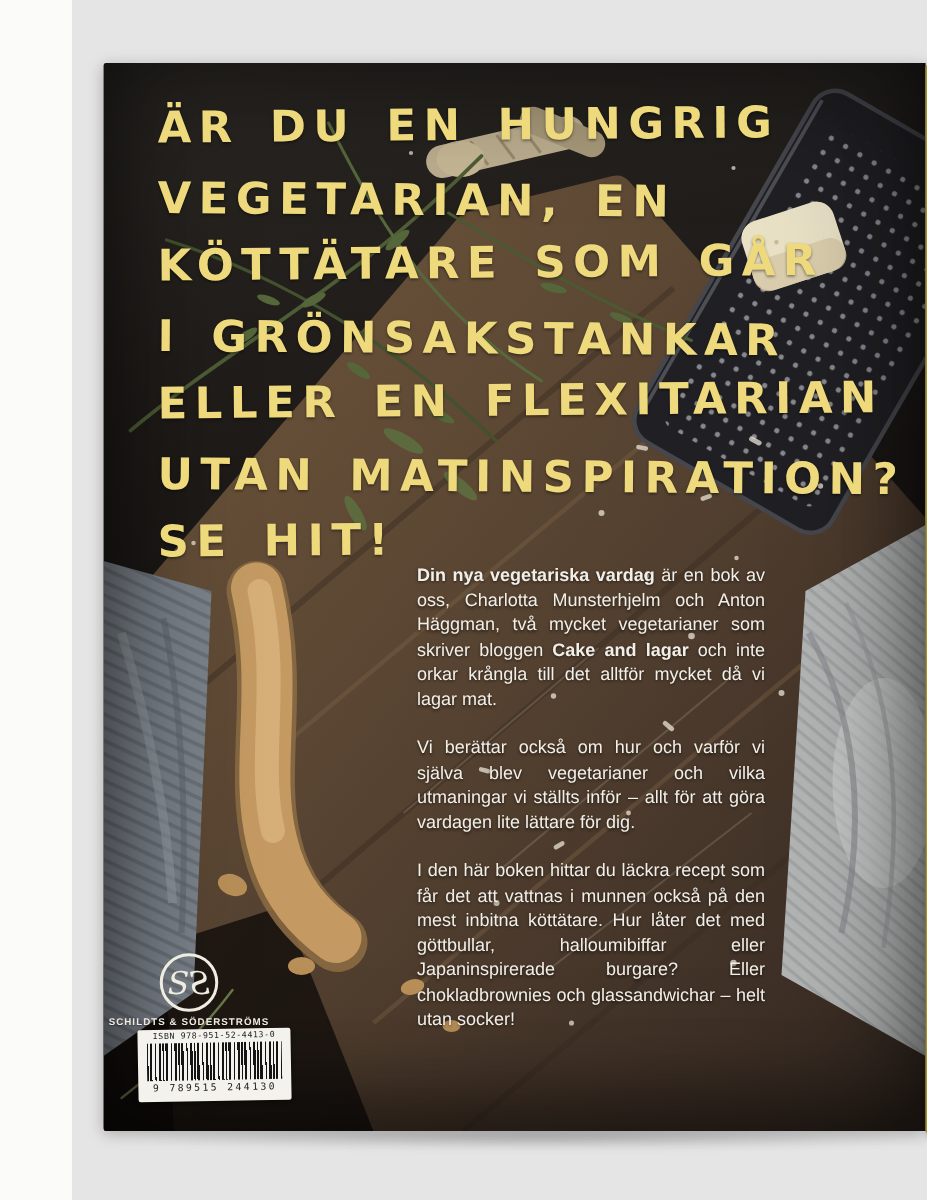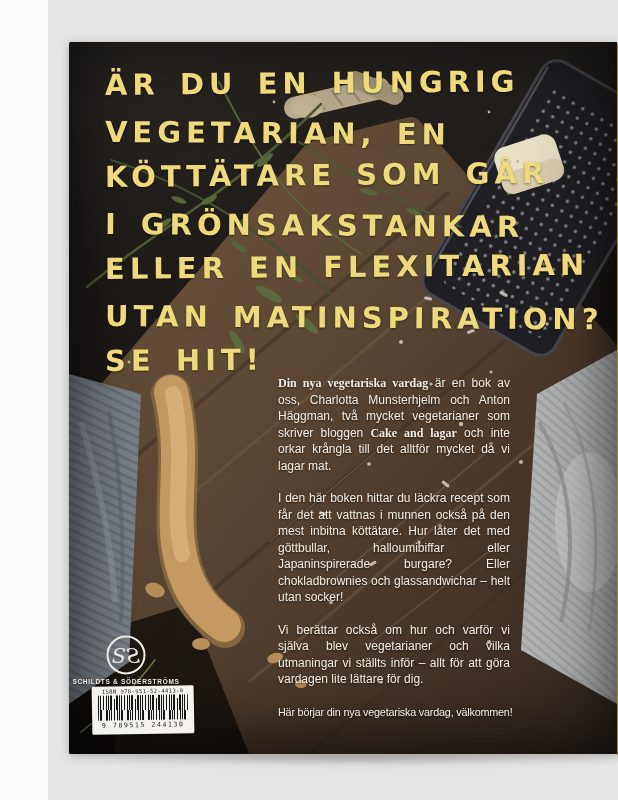--- a/index.html
+++ b/index.html
@@ -27,21 +27,21 @@
     letter-spacing:5px;word-spacing:5px;color:#eeda7c;white-space:nowrap;
     text-shadow:0 1px 2px rgba(0,0,0,.45);transform-origin:0 50%;}
   .headline .hl:nth-child(odd){transform:rotate(-.5deg);}
   .headline .hl:nth-child(even){transform:rotate(.4deg) translateY(1px);}
   
   .blurb{position:absolute;left:209px;top:333px;width:232px;z-index:5;
     color:#f2efe8;font-size:12px;line-height:16.5px;
     text-align:justify;text-align-last:left;
     text-shadow:0 1px 2px rgba(0,0,0,.55);}
   .blurb p{margin:0 0 16px 0;}
-  .blurb .b{font-weight:bold;font-family:Liberation Serif, serif;}
+  .blurb .b{font-weight:bold;}
   .blurb .closing{font-size:10.8px;letter-spacing:-.2px;white-space:nowrap;margin-bottom:0;}
   
   .publisher{position:absolute;left:0;top:592px;width:114px;z-index:5;
     display:flex;flex-direction:column;align-items:center;}
   .publisher .name{margin-top:2px;font-size:6.5px;letter-spacing:.7px;color:#eeeae0;
     white-space:nowrap;font-weight:bold;text-shadow:0 1px 1px rgba(0,0,0,.4);}
   
   .barcode{position:absolute;left:23px;top:644px;width:102px;height:48px;z-index:5;
     background:#f4f2ed;border-radius:1.5px;transform:rotate(-1deg);
     box-shadow:0 1px 3px rgba(0,0,0,.5);
@@ -213,23 +213,22 @@
         <span class="hl">VEGETARIAN, EN</span>
         <span class="hl">KÖTTÄTARE SOM GÅR</span>
         <span class="hl">I GRÖNSAKSTANKAR</span>
         <span class="hl">ELLER EN FLEXITARIAN</span>
         <span class="hl">UTAN MATINSPIRATION?</span>
         <span class="hl">SE HIT!</span>
       </div>
 
       <div class="blurb">
         <p><span class="b">Din nya vegetariska vardag</span><span> är en bok av oss, Charlotta Munsterhjelm och Anton Häggman, två mycket vegetarianer som skriver bloggen </span><span class="b">Cake and lagar</span><span> och inte orkar krångla till det alltför mycket då vi lagar mat.</span></p>
+        <p>Vi berättar också om hur och varför vi själva blev vegetarianer och vilka utmaningar vi ställts inför – allt för att göra vardagen lite lättare för dig.</p>
         <p>I den här boken hittar du läckra recept som får det att vattnas i munnen också på den mest inbitna köttätare. Hur låter det med göttbullar, halloumibiffar eller Japaninspirerade burgare? Eller chokladbrownies och glassandwichar – helt utan socker!</p>
-        <p>Vi berättar också om hur och varför vi själva blev vegetarianer och vilka utmaningar vi ställts inför – allt för att göra vardagen lite lättare för dig.</p>
-        <p class="closing">Här börjar din nya vegetariska vardag, välkommen!</p>
       </div>
 
       <div class="publisher">
         <svg width="42" height="42" viewBox="0 0 42 42">
           <circle cx="21" cy="21" r="18.5" fill="none" stroke="#efece2" stroke-width="2"></circle>
           <text x="14" y="28.5" font-family="DejaVu Serif, serif" font-style="italic" font-size="21" fill="#efece2" text-anchor="middle">S</text>
           <g transform="translate(42,0) scale(-1,1)">
             <text x="14" y="28.5" font-family="DejaVu Serif, serif" font-style="italic" font-size="21" fill="#efece2" text-anchor="middle">S</text>
           </g>
         </svg>

